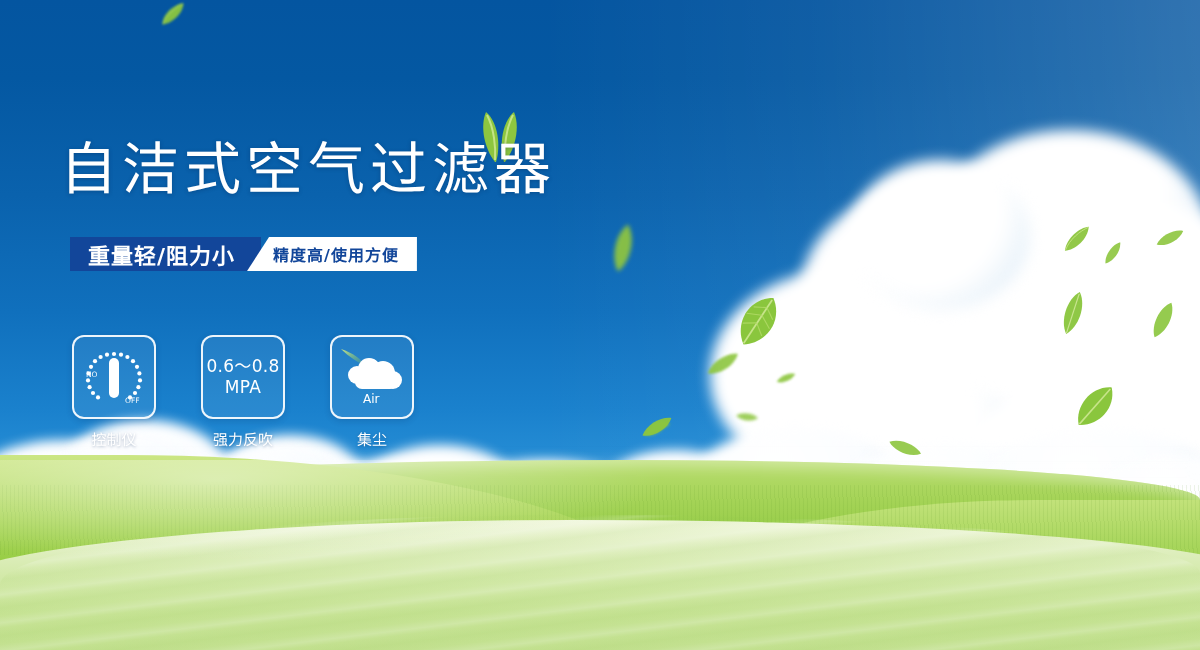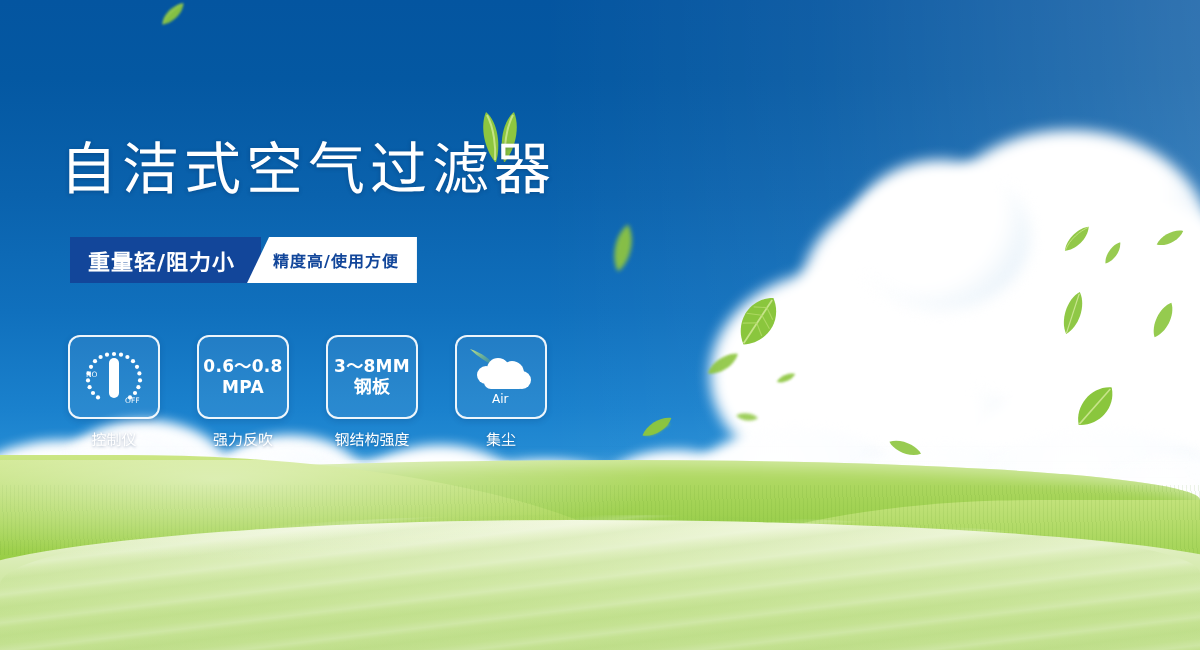--- a/index.html
+++ b/index.html
@@ -164,21 +164,21 @@
     font-weight:300;
     font-family:"DejaVu Sans","Liberation Sans",sans-serif;
     text-shadow:0 1px 4px rgba(0,30,70,.30);
     white-space:nowrap;
   }
 
   
   .sprout{ position:absolute; left:468px; top:108px; width:64px; height:56px; }
 
   
-  .subbar{ position:absolute; left:70px; top:237px; height:46px; display:flex; }
+  .subbar{ position:absolute; left:70px; top:237px; height:34px; display:flex; }
   .sub-dark{
     position:relative;
     background:#12469a;
     color:#ffffff;
     font-size:22px; font-weight:700;
     display:flex; align-items:center;
     padding:0 26px 0 18px;
     letter-spacing:1px;
     font-family:"DejaVu Sans","Liberation Sans",sans-serif;
   }
@@ -195,32 +195,32 @@
     font-family:"DejaVu Sans","Liberation Sans",sans-serif;
   }
 
   
   .features{
     position:absolute; left:70px; top:335px;
     display:flex; gap:41px;
   }
   .feature{ width:88px; display:flex; flex-direction:column; align-items:center; }
   .fbox{
-    width:92px; height:84px;
+    width:84px; height:84px;
     border:2px solid rgba(255,255,255,.92);
     border-radius:12px;
     background:rgba(255,255,255,.07);
     display:flex; flex-direction:column;
     align-items:center; justify-content:center;
     color:#ffffff;
     text-align:center;
     box-shadow:0 2px 6px rgba(0,40,90,.18);
   }
   .fbox .txt{
-    font-size:17px; line-height:1.22; font-weight:700; letter-spacing:.3px;
+    font-size:17px; line-height:1.22; font-weight:400; letter-spacing:.3px;
     font-family:"DejaVu Sans","Liberation Sans",sans-serif;
   }
   .fbox .txt.cjk{ font-size:18px; }
   .fcap{
     margin-top:9px;
     font-size:15px; color:#ffffff; white-space:nowrap;
     text-shadow:0 1px 3px rgba(0,40,90,.35);
     font-family:"DejaVu Sans","Liberation Sans",sans-serif;
   }
   .fbox svg{ display:block; }
@@ -438,27 +438,20 @@
 
     <div class="feature">
       <div class="fbox">
         <span class="txt">0.6～0.8</span>
         <span class="txt">MPA</span>
       </div>
       <div class="fcap">强力反吹</div>
     </div>
 
 
-    <div class="feature">
-      <div class="fbox">
-        <span class="txt">3～8MM</span>
-        <span class="txt cjk">钢板</span>
-      </div>
-      <div class="fcap">钢结构强度</div>
-    </div>
 
     <div class="feature">
       <div class="fbox">
         <svg width="66" height="60" viewBox="0 0 66 60">
           <defs>
             <linearGradient id="streak" x1="0" y1="0" x2="1" y2="1">
               <stop offset="0%" stop-color="#cfe98a" stop-opacity=".95"></stop>
               <stop offset="100%" stop-color="#7cc143" stop-opacity="0"></stop>
             </linearGradient>
           </defs>

